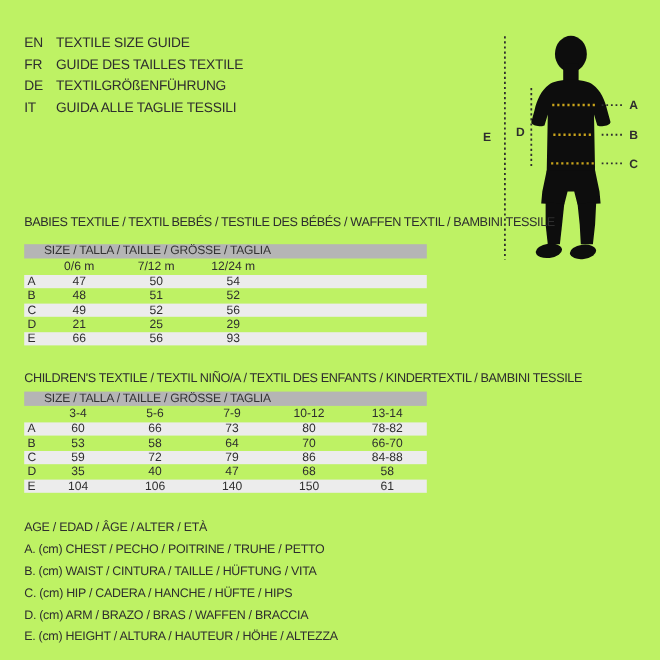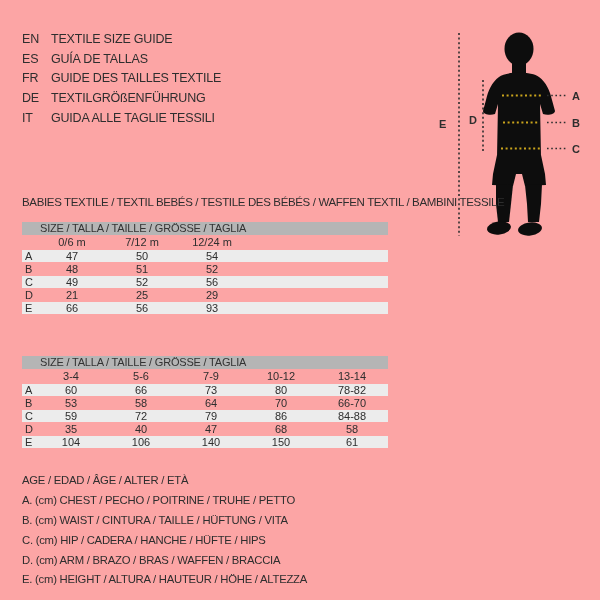--- a/index.html
+++ b/index.html
@@ -1,17 +1,17 @@
 <!DOCTYPE html>
 <html><head>
 <meta charset="utf-8">
 <style>
   html,body { margin:0; padding:0; background:#ffffff; }
   .canvas {
-    position:relative; width:600px; height:600px; background:#fca5a5;
+    position:relative; width:600px; height:600px; background:#bef264;
     font-family:"Liberation Sans", sans-serif; color:#2e2e2e; overflow:hidden;
   }
   
   .langs { position:absolute; left:22px; top:29px; }
   .lang-row { display:grid; grid-template-columns:29px auto; height:19.8px; align-items:center;
               font-size:12.5px; letter-spacing:-0.2px; white-space:nowrap; }
   
   .sec-title { position:absolute; left:22px; font-size:11.5px; letter-spacing:-0.35px; white-space:nowrap; }
   
   .sizetable { position:absolute; left:22px; width:366px; font-size:11px; }
@@ -34,24 +34,20 @@
 <body>
 
 <div class="canvas">
 
   <div class="langs">
     <div class="lang-row">
       <span>EN</span>
       <span>TEXTILE SIZE GUIDE</span>
     </div>
     <div class="lang-row">
-      <span>ES</span>
-      <span>GUÍA DE TALLAS</span>
-    </div>
-    <div class="lang-row">
       <span>FR</span>
       <span>GUIDE DES TAILLES TEXTILE</span>
     </div>
     <div class="lang-row">
       <span>DE</span>
       <span>TEXTILGRÖßENFÜHRUNG</span>
     </div>
     <div class="lang-row">
       <span>IT</span>
       <span>GUIDA ALLE TAGLIE TESSILI</span>
@@ -131,20 +127,21 @@
     </div>
     <div class="trow g">
       <span class="rl">E</span>
       <span class="num">66</span>
       <span class="num">56</span>
       <span class="num">93</span>
       <span></span>
     </div>
   </div>
 
+  <div class="sec-title" style="top:338px">CHILDREN'S TEXTILE / TEXTIL NIÑO/A / TEXTIL DES ENFANTS / KINDERTEXTIL / BAMBINI TESSILE</div>
   <div class="sizetable children" style="top:356px">
     <div class="size-bar">SIZE / TALLA / TAILLE / GRÖSSE / TAGLIA</div>
     <div class="trow age">
       <span class="rl"></span>
       <span class="num">3-4</span>
       <span class="num">5-6</span>
       <span class="num">7-9</span>
       <span class="num">10-12</span>
       <span class="num">13-14</span>
     </div>

